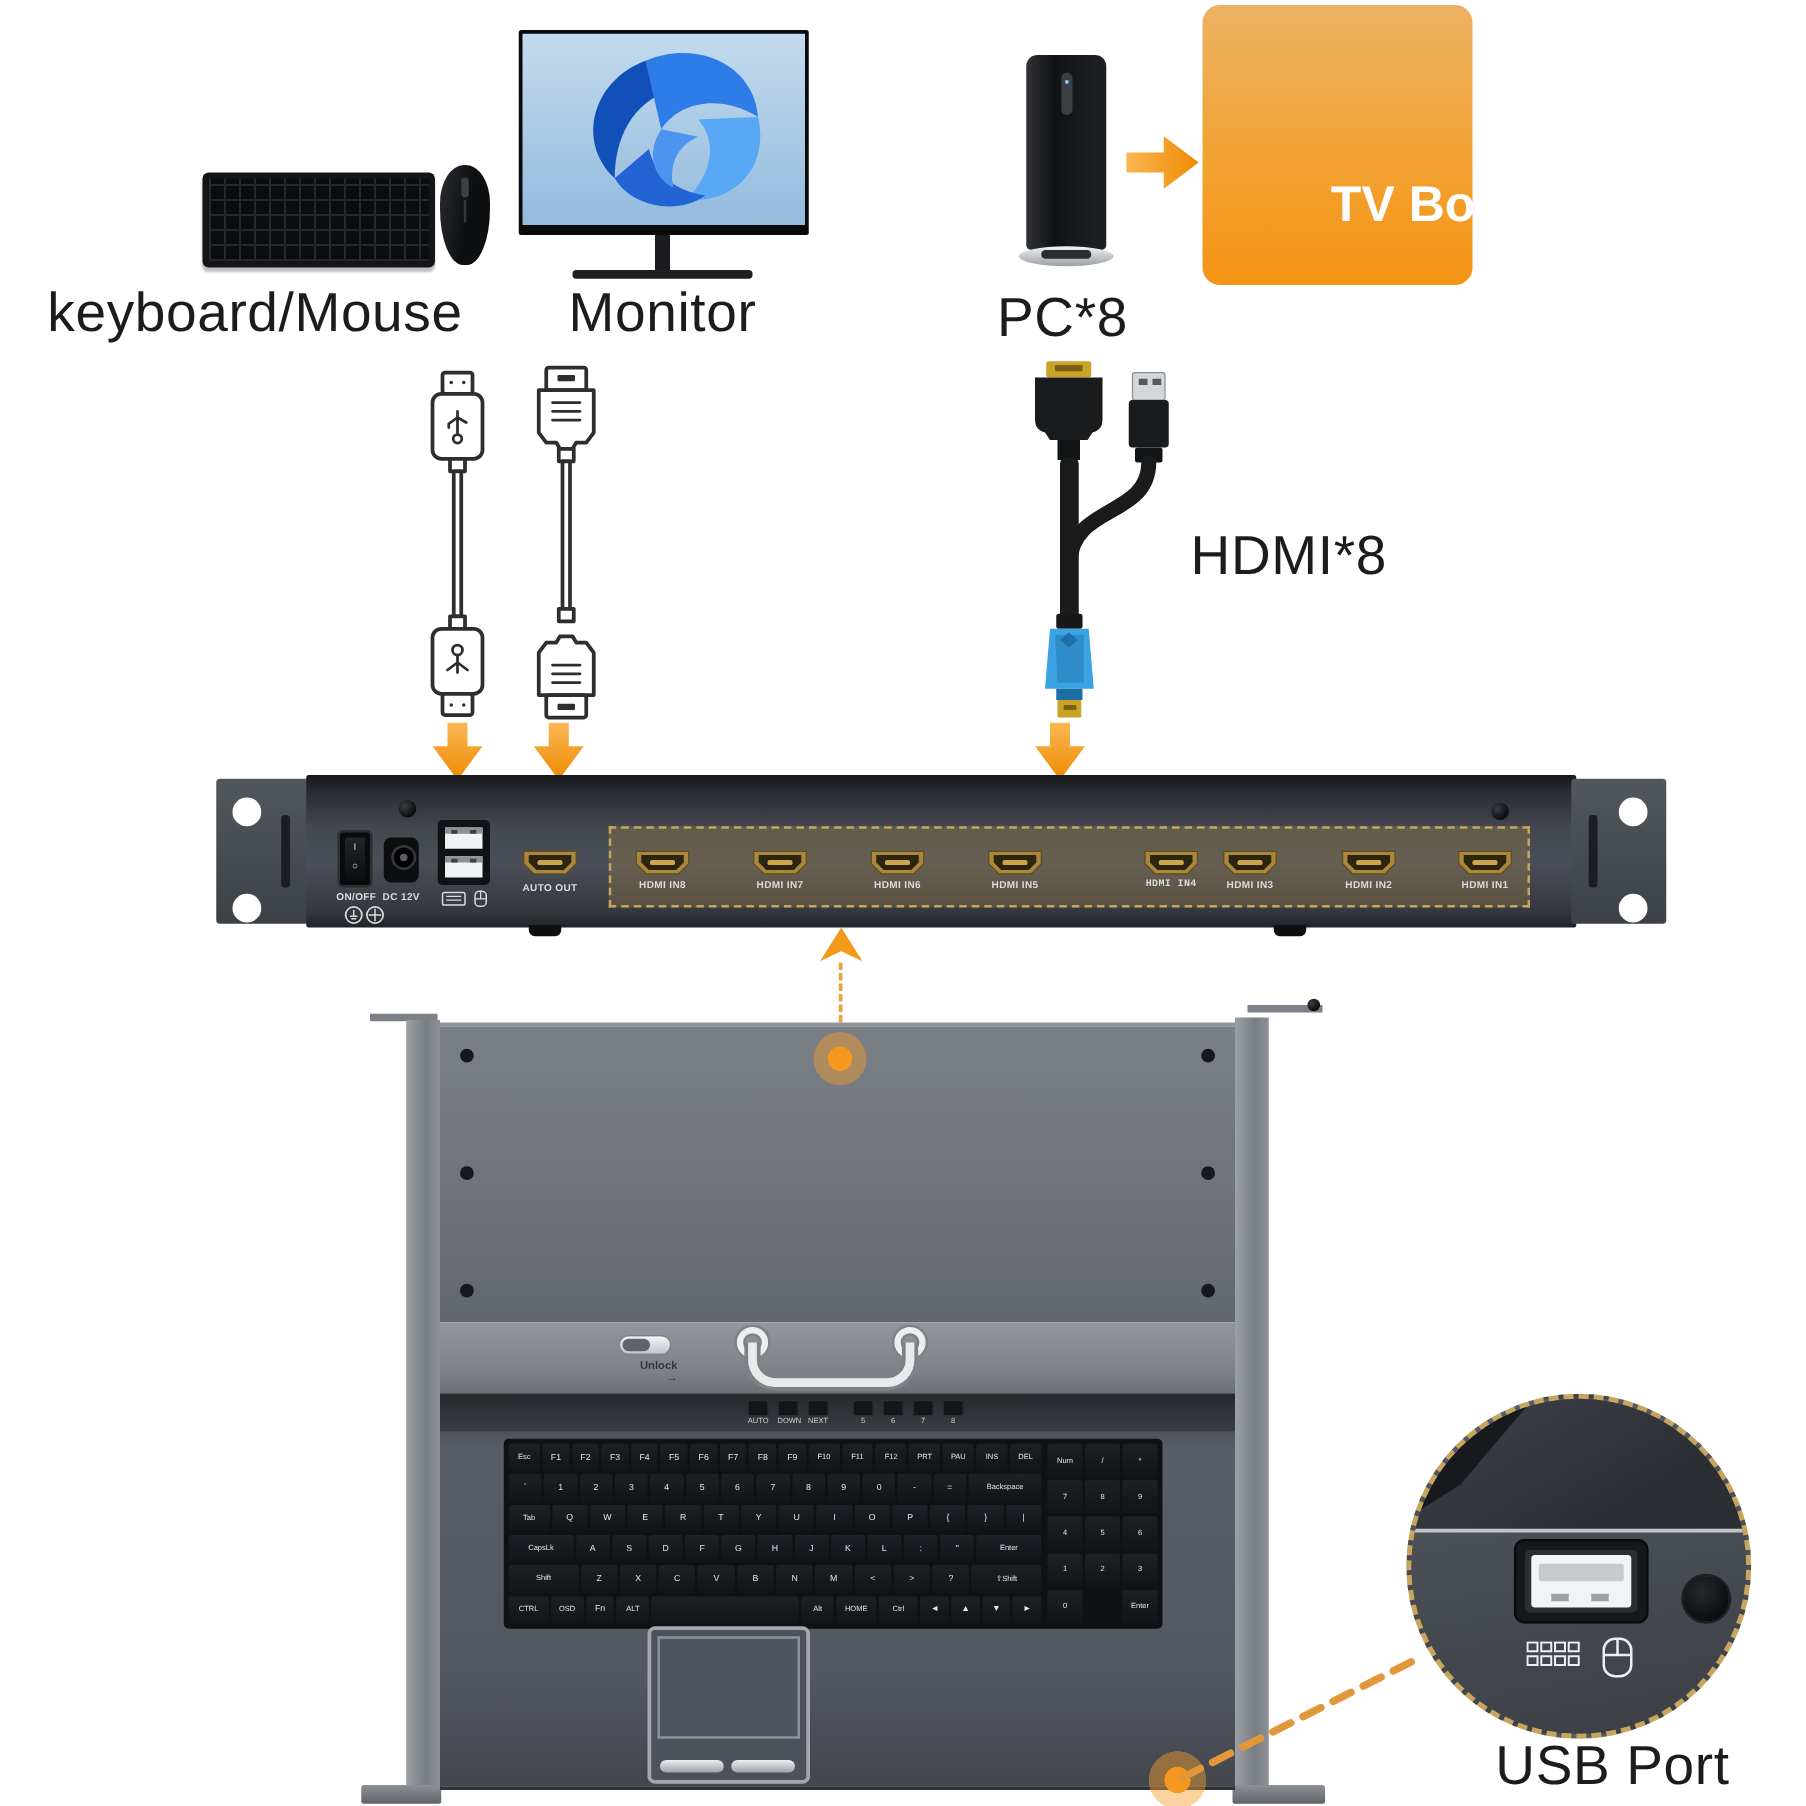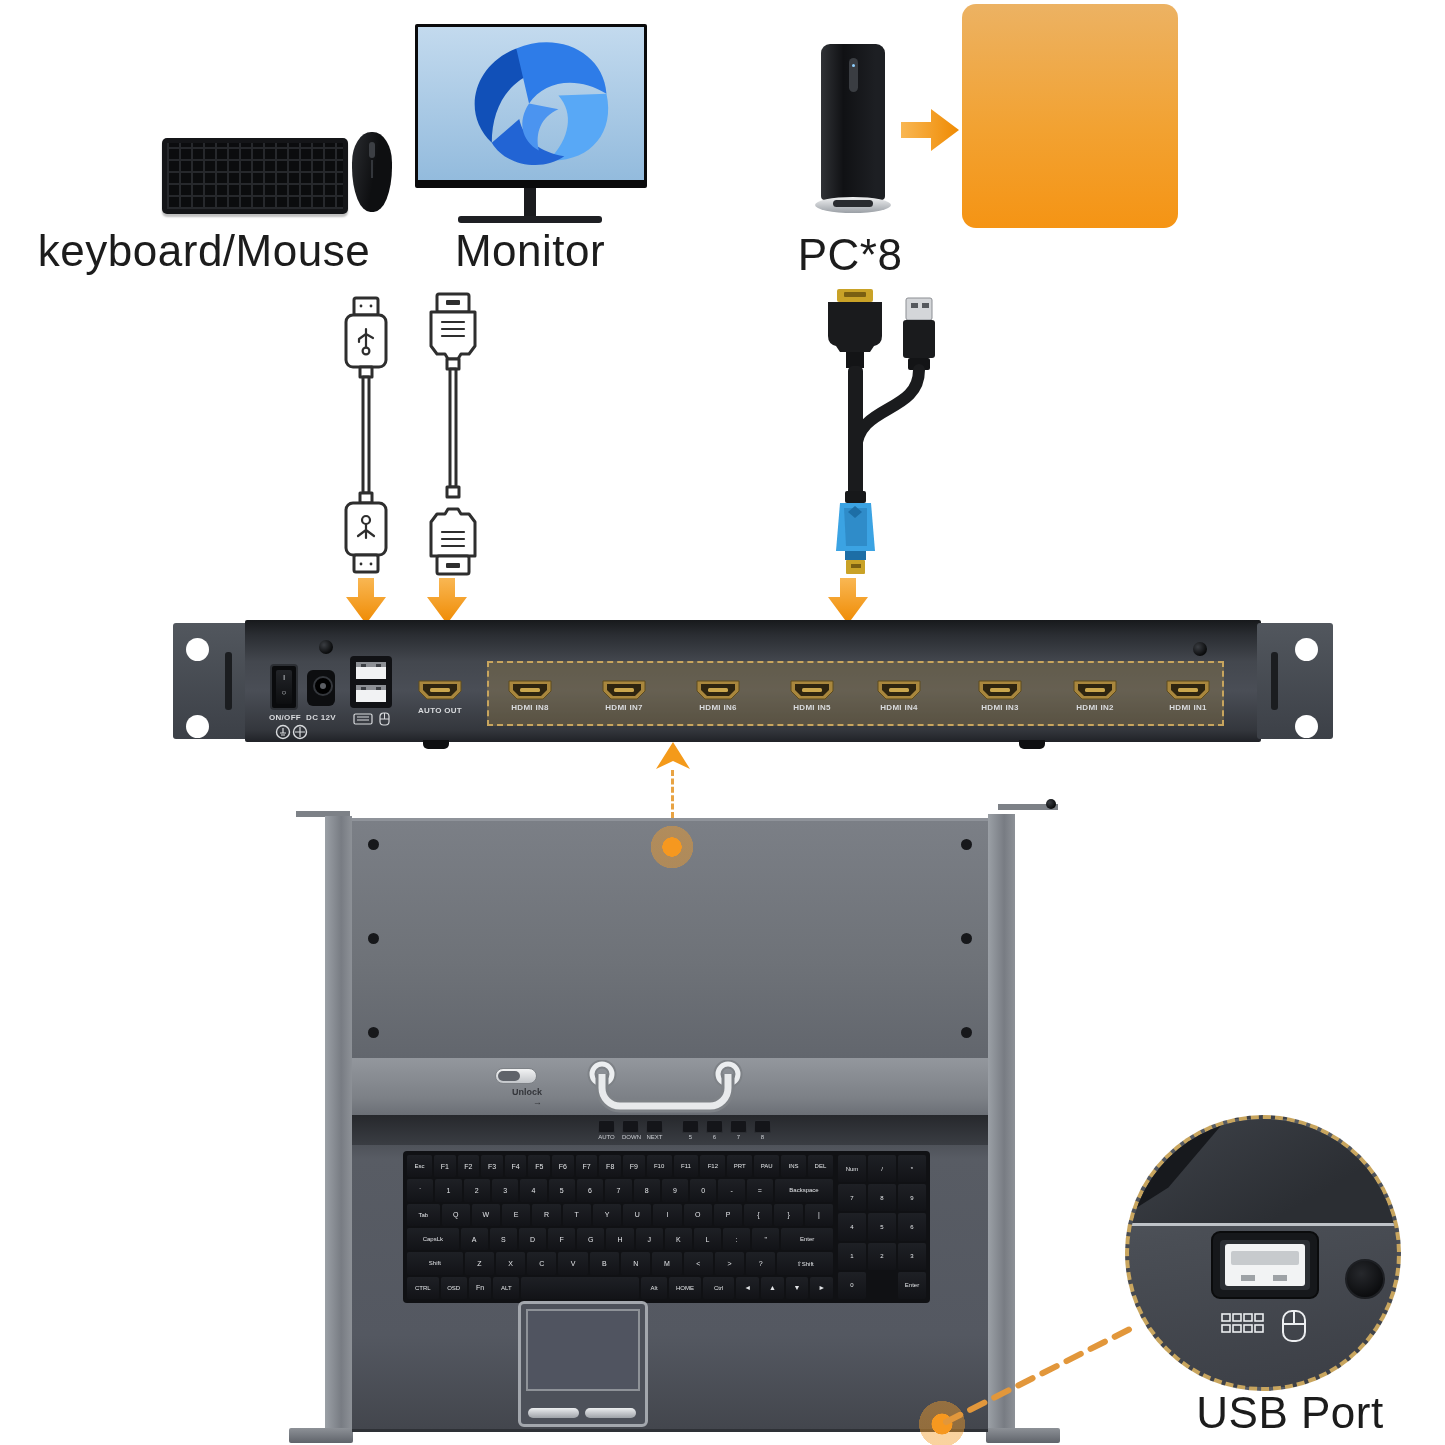--- a/index.html
+++ b/index.html
@@ -150,26 +150,28 @@
   </div>
   <div class="abs pc-base"></div>
   <div class="abs pc-base-slot"></div>
 
   <svg class="abs" style="left:901px;top:106px;" width="58" height="48" viewBox="0 0 58 48">
     <path d="M0,16 h30 V3 L58,24 30,45 V32 H0 z" fill="url(#agradH)"></path>
   </svg>
 
   <div class="abs info-box">
     <div class="info-text"><br>
+      <span>TV Box,PS4/5</span>
     </div>
   </div>
 
   <div class="abs lbl lbl-km">keyboard/Mouse</div>
   <div class="abs lbl lbl-mon">Monitor</div>
   <div class="abs lbl lbl-pc">PC*8</div>
+  <div class="abs lbl lbl-hdmi8">HDMI*8</div>
 
   <svg class="abs" style="left:339px;top:296px;" width="54" height="278" viewBox="0 0 54 278">
     <rect class="cable" x="15" y="2" width="24" height="17" rx="2"></rect>
     <circle cx="22" cy="10" r="1.4" fill="#2e2e2e"></circle>
       <circle cx="32" cy="10" r="1.4" fill="#2e2e2e"></circle>
     <rect class="cable" x="7" y="19" width="40" height="52" rx="7"></rect>
     <path class="cable-thin" d="M27,33 v18 M27,38 l-7,5 M27,38 l7,4 M20,43 v3"></path>
     <circle class="cable-thin" cx="27" cy="55" r="3.4"></circle>
     <rect class="cable" x="21" y="71" width="12" height="10"></rect>
     <rect class="cable" x="24" y="81" width="6" height="116"></rect>
@@ -311,21 +313,21 @@
           <span class="rk-lbl">HDMI IN6</span>
         </div>
         <div class="port-group" style="left: 599px;">
           <svg width="44" height="20" viewBox="0 0 44 20" style="margin:0 auto;">
             <polygon points="1,1 43,1 43,11 35,19 9,19 1,11" fill="#a9873d" stroke="#5f4c1e"></polygon>
             <polygon points="5,4 39,4 39,10 33,16 11,16 5,10" fill="#2e2510"></polygon>
             <rect x="12" y="8" width="20" height="4" rx="1.5" fill="#caa64d"></rect>
           </svg>
           <span class="rk-lbl">HDMI IN5</span>
         </div>
-        <div class="port-group" style="left: 686px;">
+        <div class="port-group" style="left: 724px; font-family: Liberation Mono, monospace;">
           <svg width="44" height="20" viewBox="0 0 44 20" style="margin:0 auto;">
             <polygon points="1,1 43,1 43,11 35,19 9,19 1,11" fill="#a9873d" stroke="#5f4c1e"></polygon>
             <polygon points="5,4 39,4 39,10 33,16 11,16 5,10" fill="#2e2510"></polygon>
             <rect x="12" y="8" width="20" height="4" rx="1.5" fill="#caa64d"></rect>
           </svg>
           <span class="rk-lbl">HDMI IN4</span>
         </div>
         <div class="port-group" style="left: 787px;">
           <svg width="44" height="20" viewBox="0 0 44 20" style="margin:0 auto;">
             <polygon points="1,1 43,1 43,11 35,19 9,19 1,11" fill="#a9873d" stroke="#5f4c1e"></polygon>

